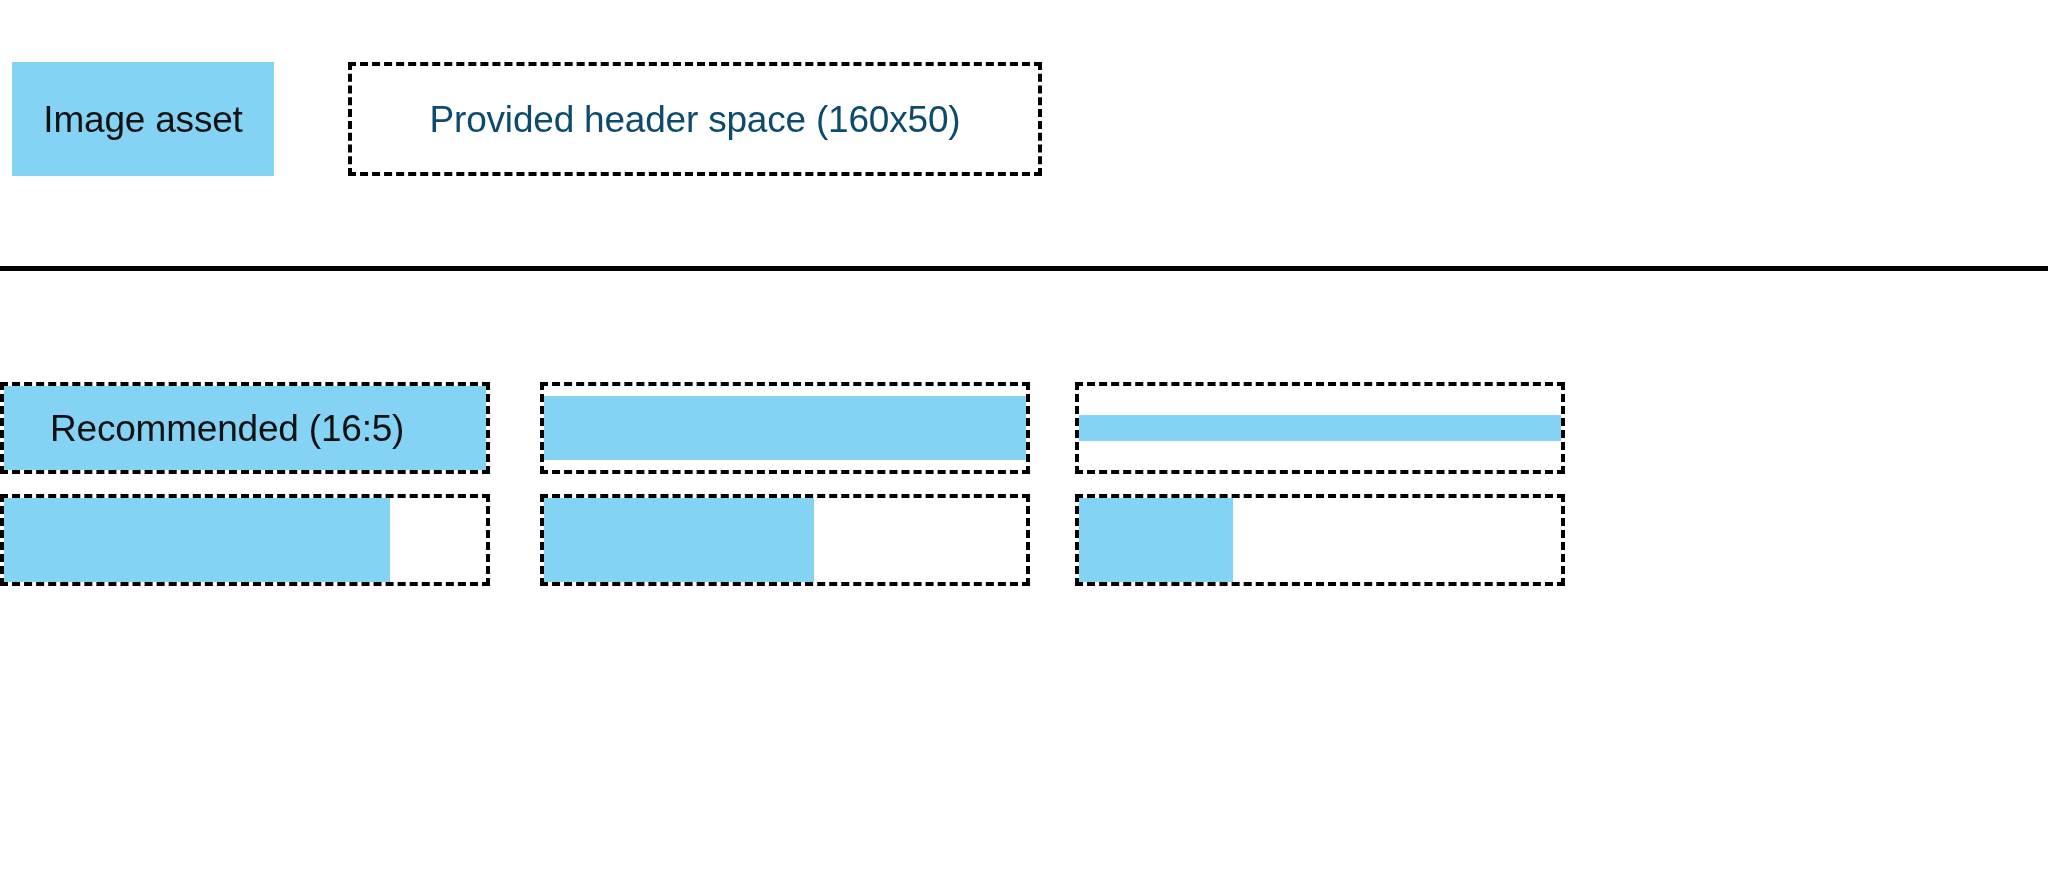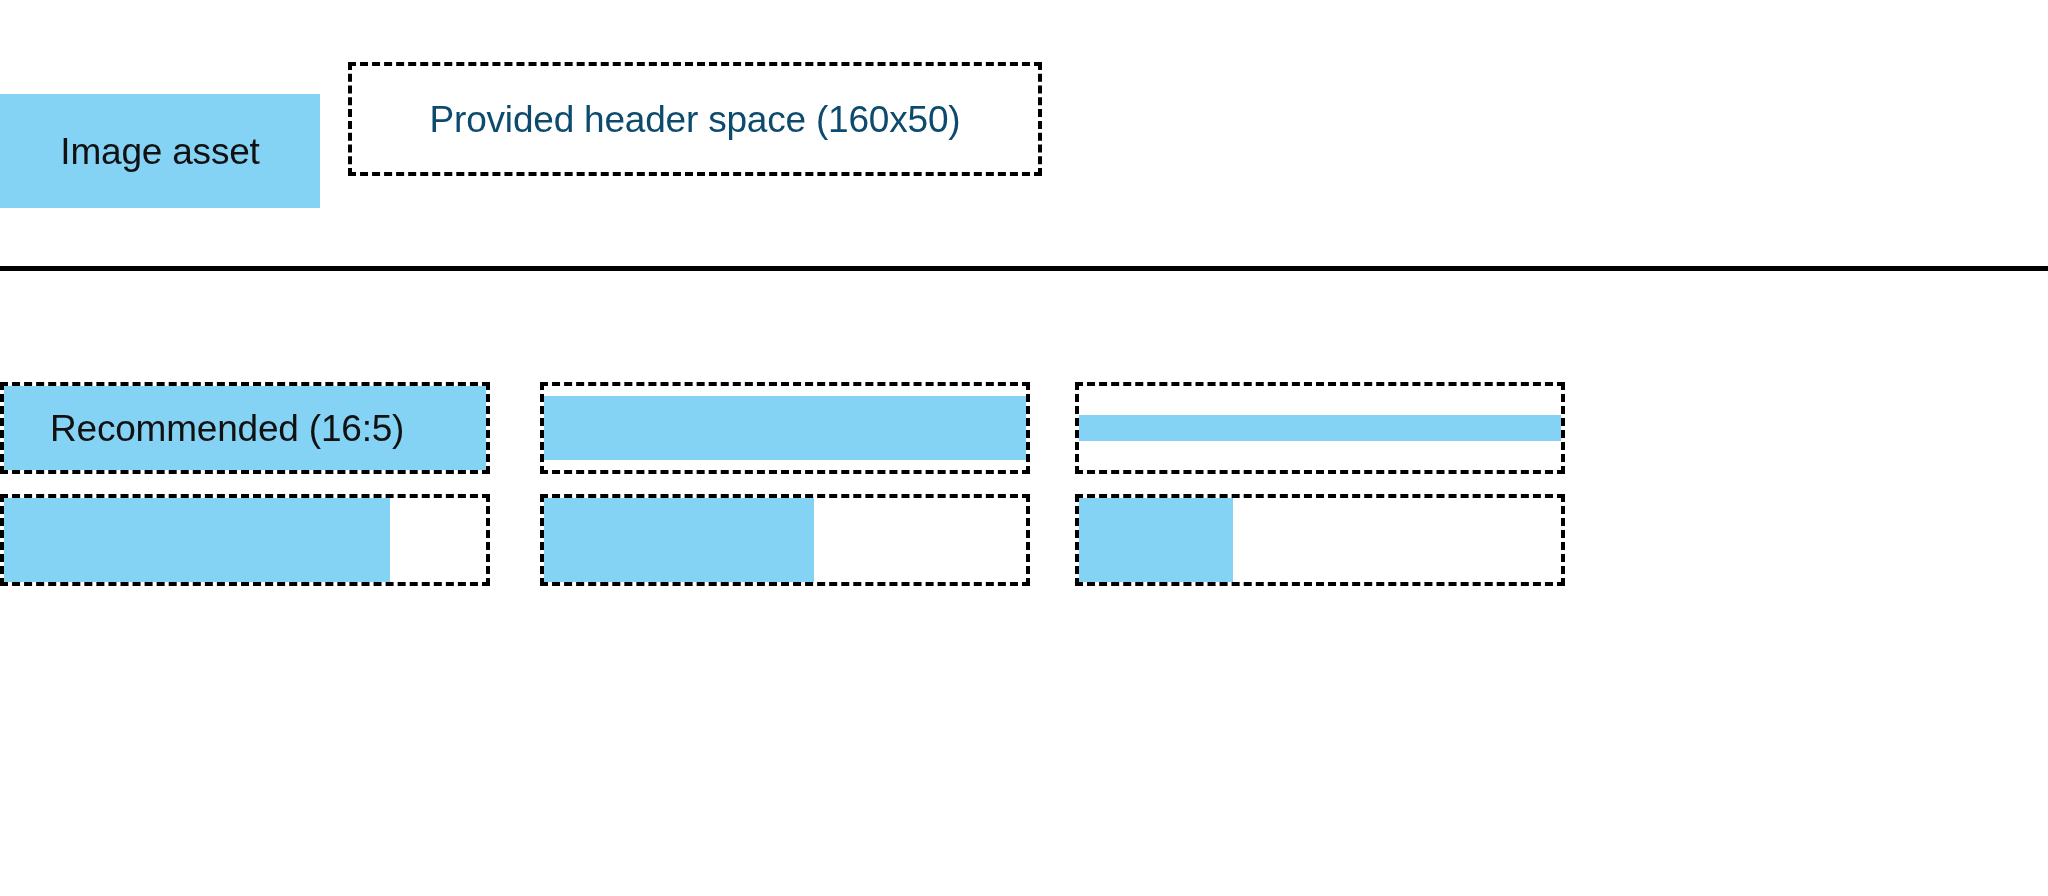--- a/index.html
+++ b/index.html
@@ -29,29 +29,28 @@
   .header-band {
     position: absolute;
     left: 0;
     top: 62px;
     width: 2048px;
     height: 114px;
   }
 
   .image-asset-swatch {
     position: absolute;
-    left: 0;
+    left: 12px;
     top: 0;
-    width: 320px;
+    width: 262px;
     height: 114px;
     background: #84d3f5;
     display: flex;
     align-items: center;
     justify-content: center;
-    margin-top: 32px;
   }
 
   .image-asset-label {
     font-size: 37px;
     line-height: 1;
     letter-spacing: -0.2px;
     color: #111111;
   }
 
   .header-space-box {

